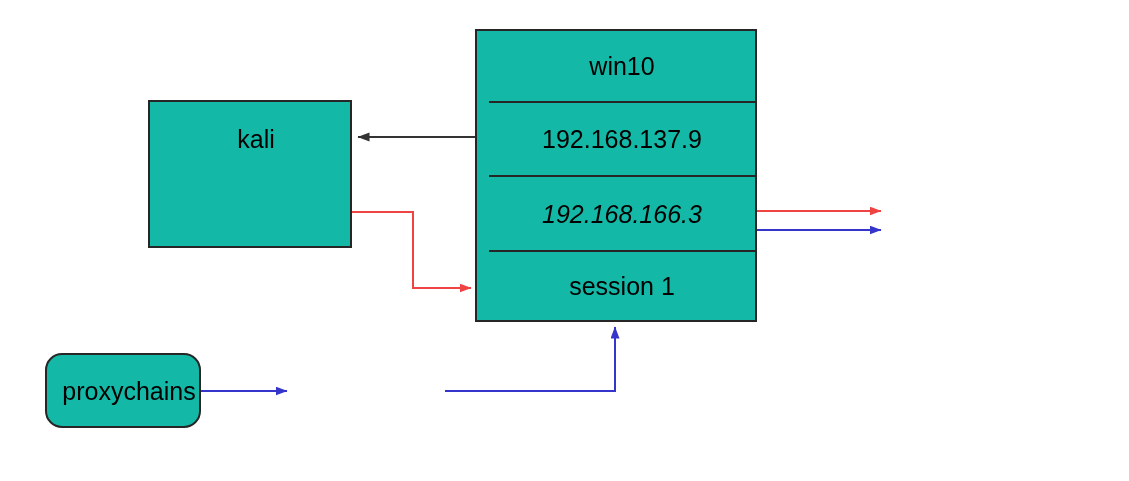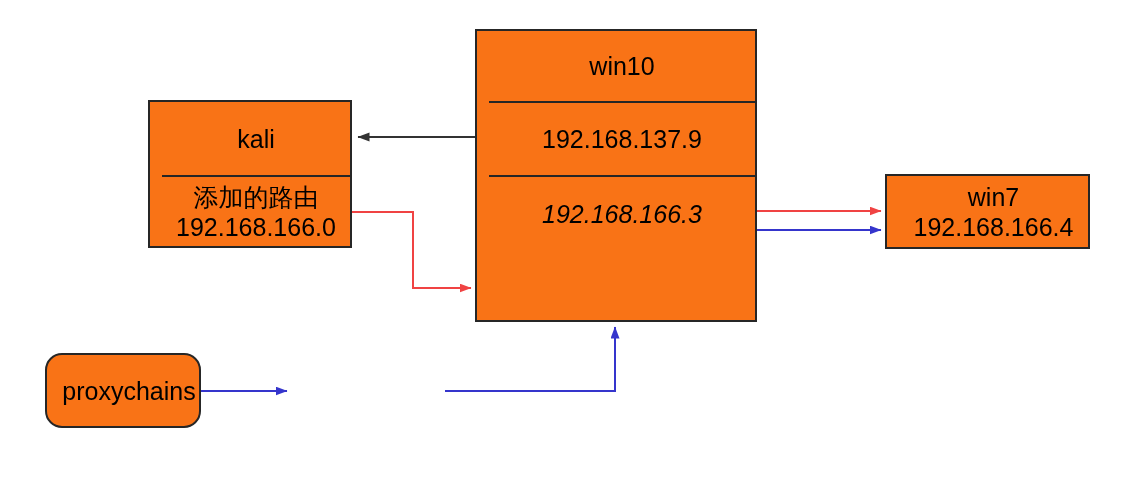--- a/index.html
+++ b/index.html
@@ -13,21 +13,21 @@
     height: 481px;
     background: var(--canvas-bg, #ffffff);
     font-family: "Liberation Sans", sans-serif;
     color: var(--text, #000000);
     overflow: hidden;
   }
   .node {
     position: absolute;
     box-sizing: border-box;
     border: 2px solid var(--border, #262626);
-    background: #f97316;
+    background: #14b8a6;
     display: flex;
     flex-direction: column;
     padding-left: 12px;
   }
   .cell {
     box-sizing: border-box;
     display: flex;
     flex-direction: column;
     align-items: center;
     justify-content: center;
@@ -75,38 +75,29 @@
 </style>
 </head>
 <body>
 
 <div id="canvas">
 
   <div class="node" id="win10-box">
     <div class="cell r1">win10</div>
     <div class="cell r2">192.168.137.9</div>
     <div class="cell r3">192.168.166.3</div>
+    <div class="cell r4">session 1</div>
   </div>
 
   <div class="node" id="kali-box">
     <div class="cell r1">
       <span>kali</span>
     </div>
-    <div class="cell r2">
-      <span>添加的路由</span>
-      <span>192.168.166.0</span>
-    </div>
   </div>
 
-  <div class="node" id="win7-box">
-    <div class="cell r1" style="flex:1">
-      <span>win7</span>
-      <span>192.168.166.4</span>
-    </div>
-  </div>
 
   <div class="node" id="proxychains-box">
     <div class="cell" style="flex:1">proxychains</div>
   </div>
 
 
   <svg id="edges-layer" viewBox="0 0 1129 481" xmlns="http://www.w3.org/2000/svg">
     <defs>
       <marker id="mk-black" markerUnits="userSpaceOnUse" markerWidth="13" markerHeight="10" refX="11.5" refY="4.5" orient="auto">
         <path class="head black" d="M0,0 L12,4.5 L0,9 Z"></path>

